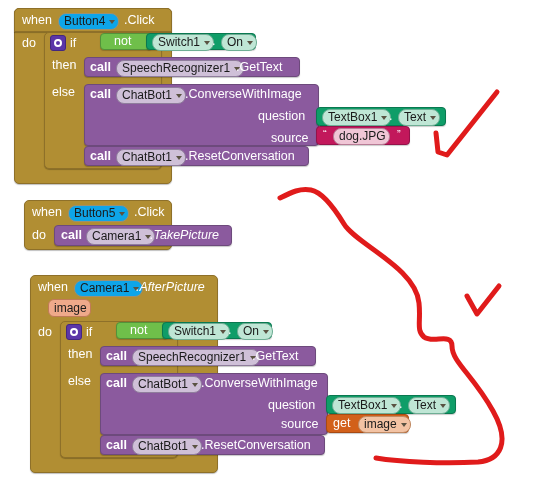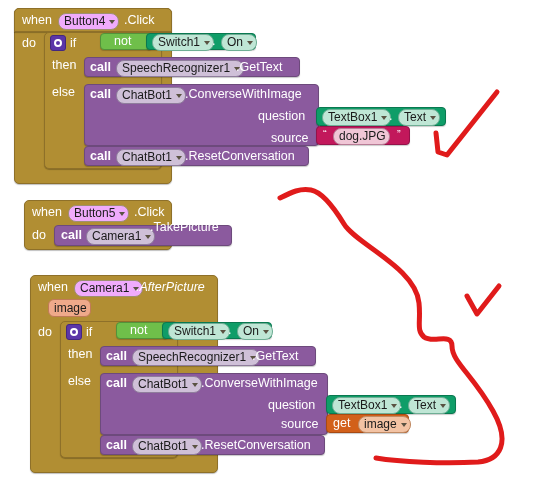--- a/index.html
+++ b/index.html
@@ -23,21 +23,21 @@
     box-shadow:0 1px 1px rgba(0,0,0,.25);
   }
   .event-label{
     color:#ffffff;font-size:12.5px;line-height:15px;
     white-space:nowrap;position:absolute;
   }
 
   
   .field{
     display:inline-flex;align-items:center;
-    background:#f0abfc;
+    background:#0ea5e9;
     border:1px solid #9d9070;
     border-radius:8px;
     padding:0 3px 0 5px;
     height:15px;line-height:15px;
     font-size:12px;color:#1a1a1a;
     white-space:nowrap;vertical-align:middle;
   }
   .field.lilac{background:#cfc0d8;border-color:#8f7d9c;}
   .field.mint{background:#bfe6d5;border-color:#6fae95;}
   .field.pink{background:#f0c6d6;border-color:#b87c96;}
@@ -200,21 +200,21 @@
   </span>
   <div class="event-label" style="left:134px;top:205px;">.Click</div>
   <div class="event-label" style="left:32px;top:228px;">do</div>
 
   <div class="blk call" style="left:54px;top:225px;width:178px;height:21px;"></div>
   <div class="call-txt" style="left:61px;top:228px;font-weight:bold;">call</div>
   <span class="field lilac" style="position:absolute;left:86px;top:228px;">
     <span>Camera1</span>
     <span class="caret"></span>
   </span>
-  <div class="call-txt" style="left:150px;top:220px;">.TakePicture</div>
+  <div class="call-txt" style="left:150px;top:228px;font-style:italic;">.TakePicture</div>
 
   <div class="blk event" style="left:30px;top:275px;width:188px;height:198px;"></div>
   <div class="event-label" style="left:38px;top:280px;">when</div>
   <span class="field" style="position:absolute;left:74px;top:280px;">
     <span>Camera1</span>
     <span class="caret"></span>
   </span>
   <div class="event-label" style="left:136px;top:280px;font-style:italic;">.AfterPicture</div>
 
   <span class="field salmon" style="position:absolute;left:48px;top:299px;height:16px;border-radius:6px;">

